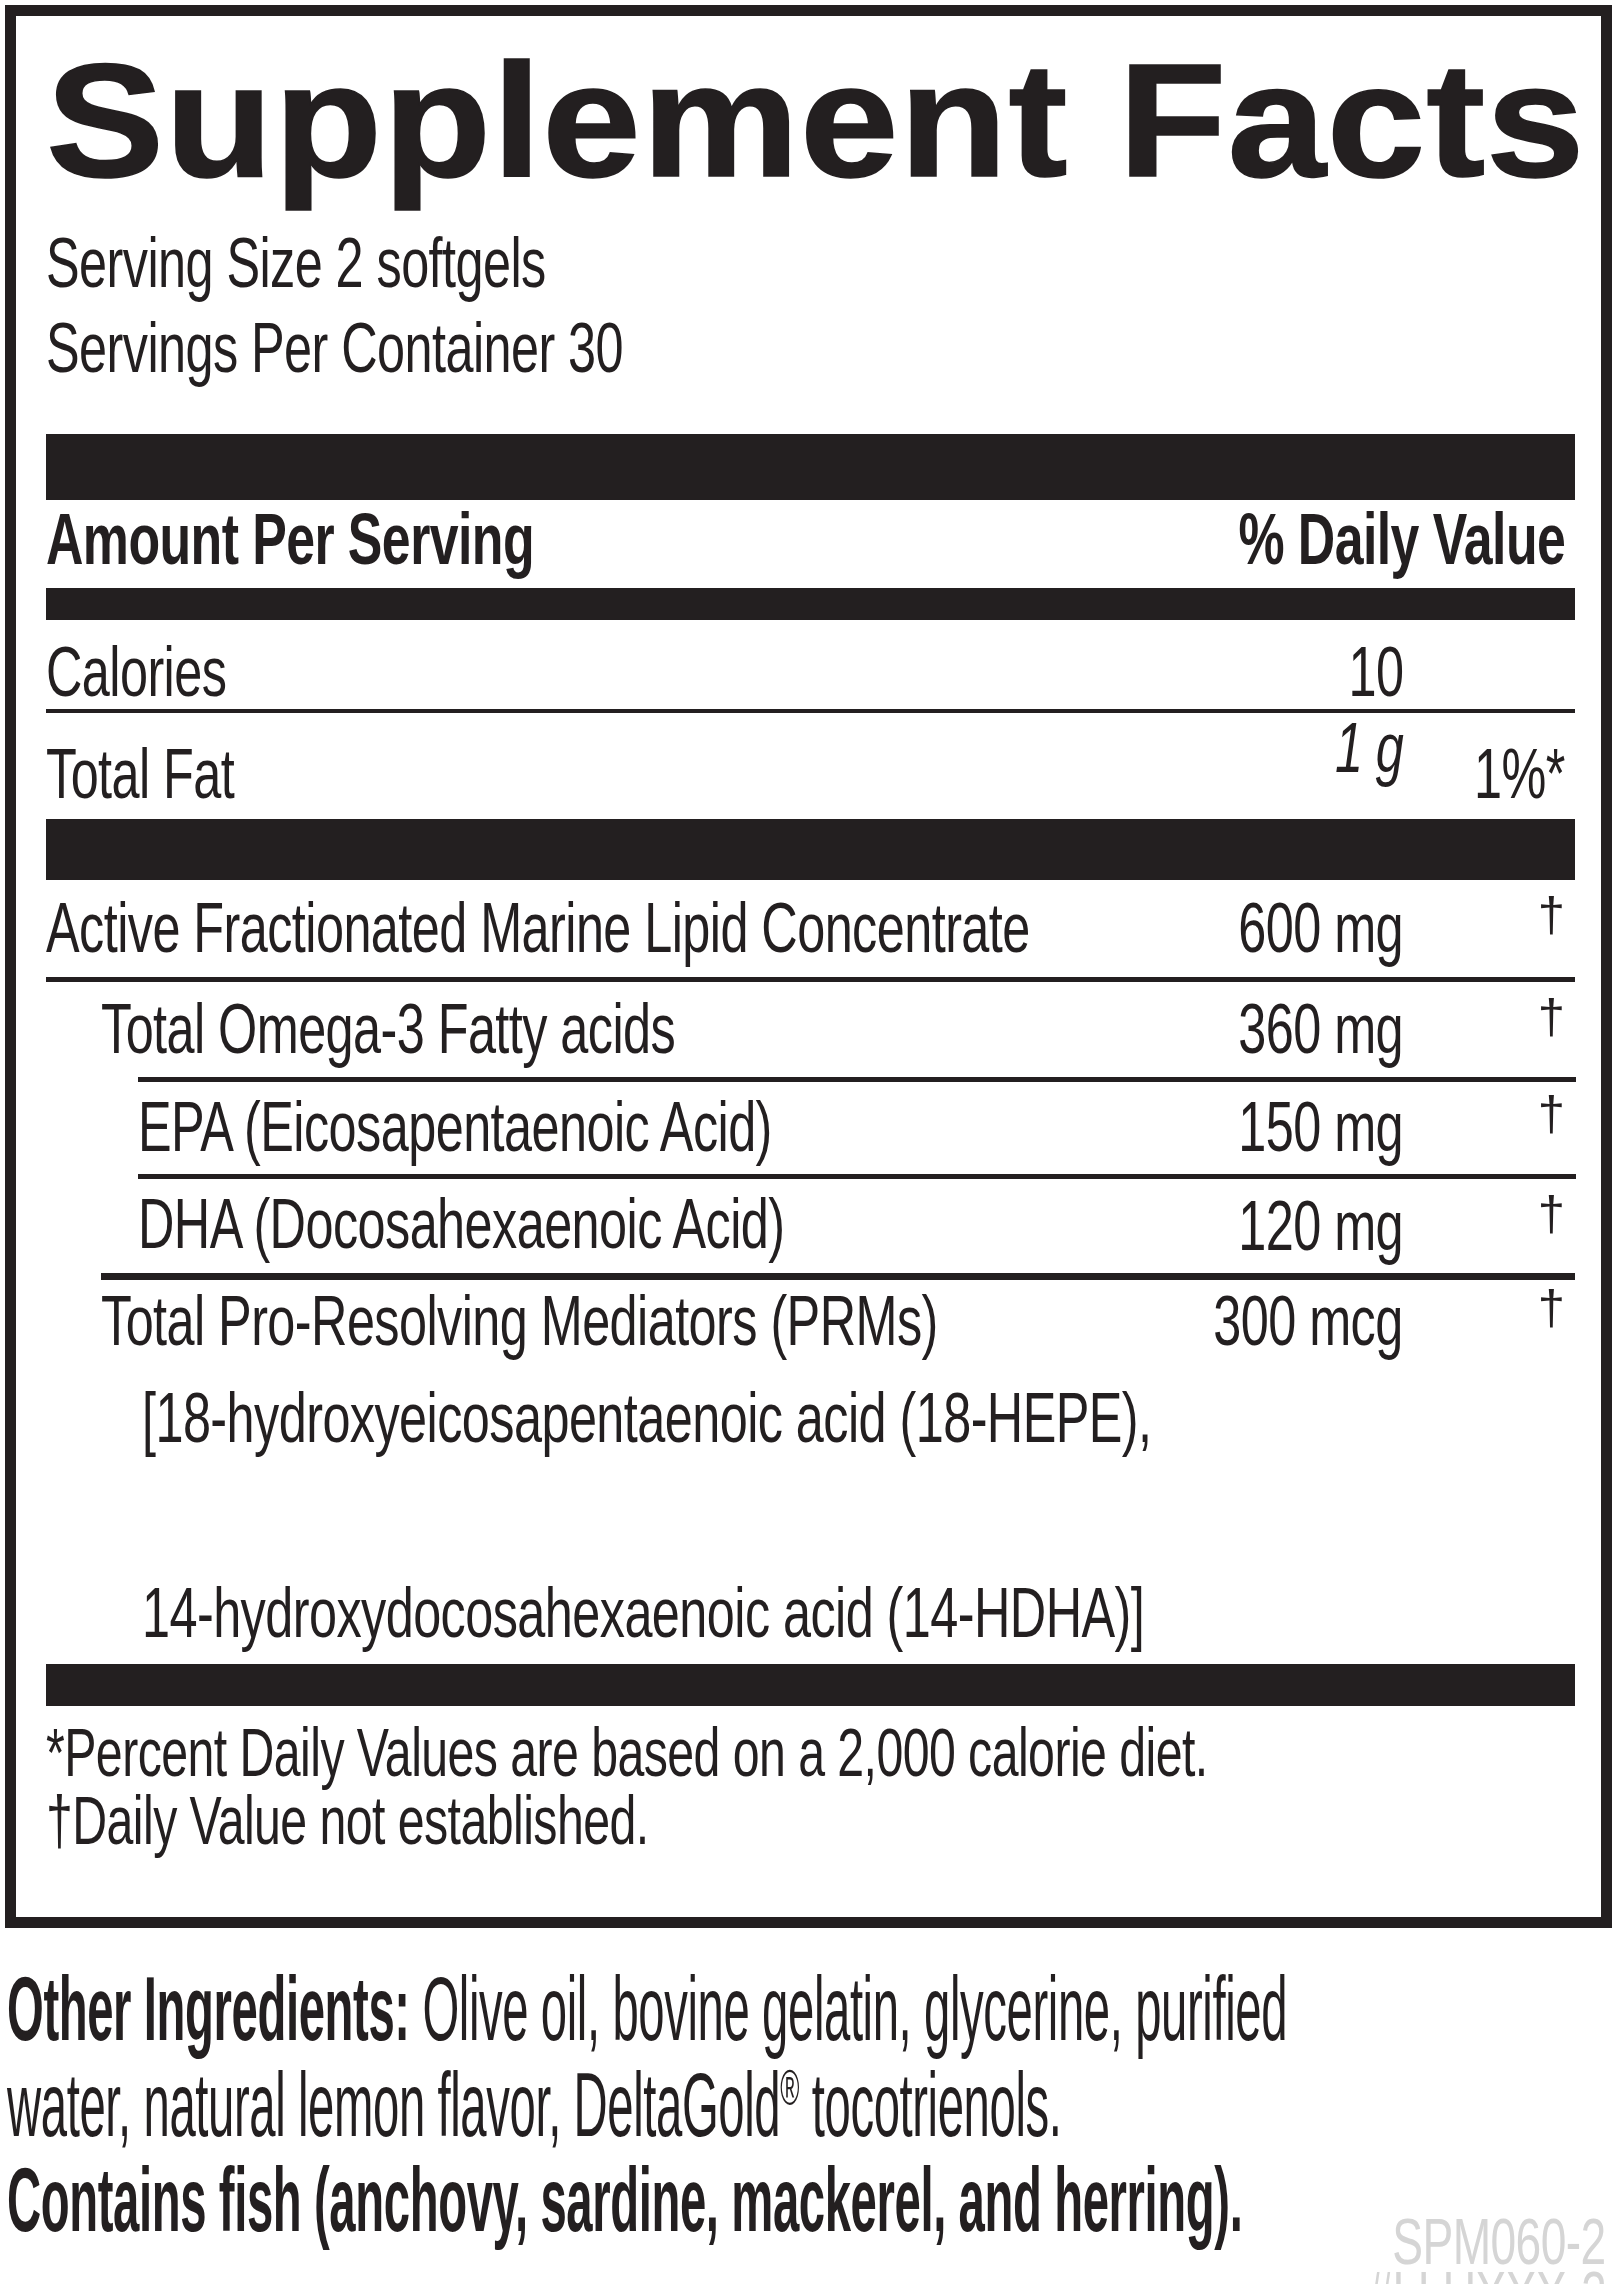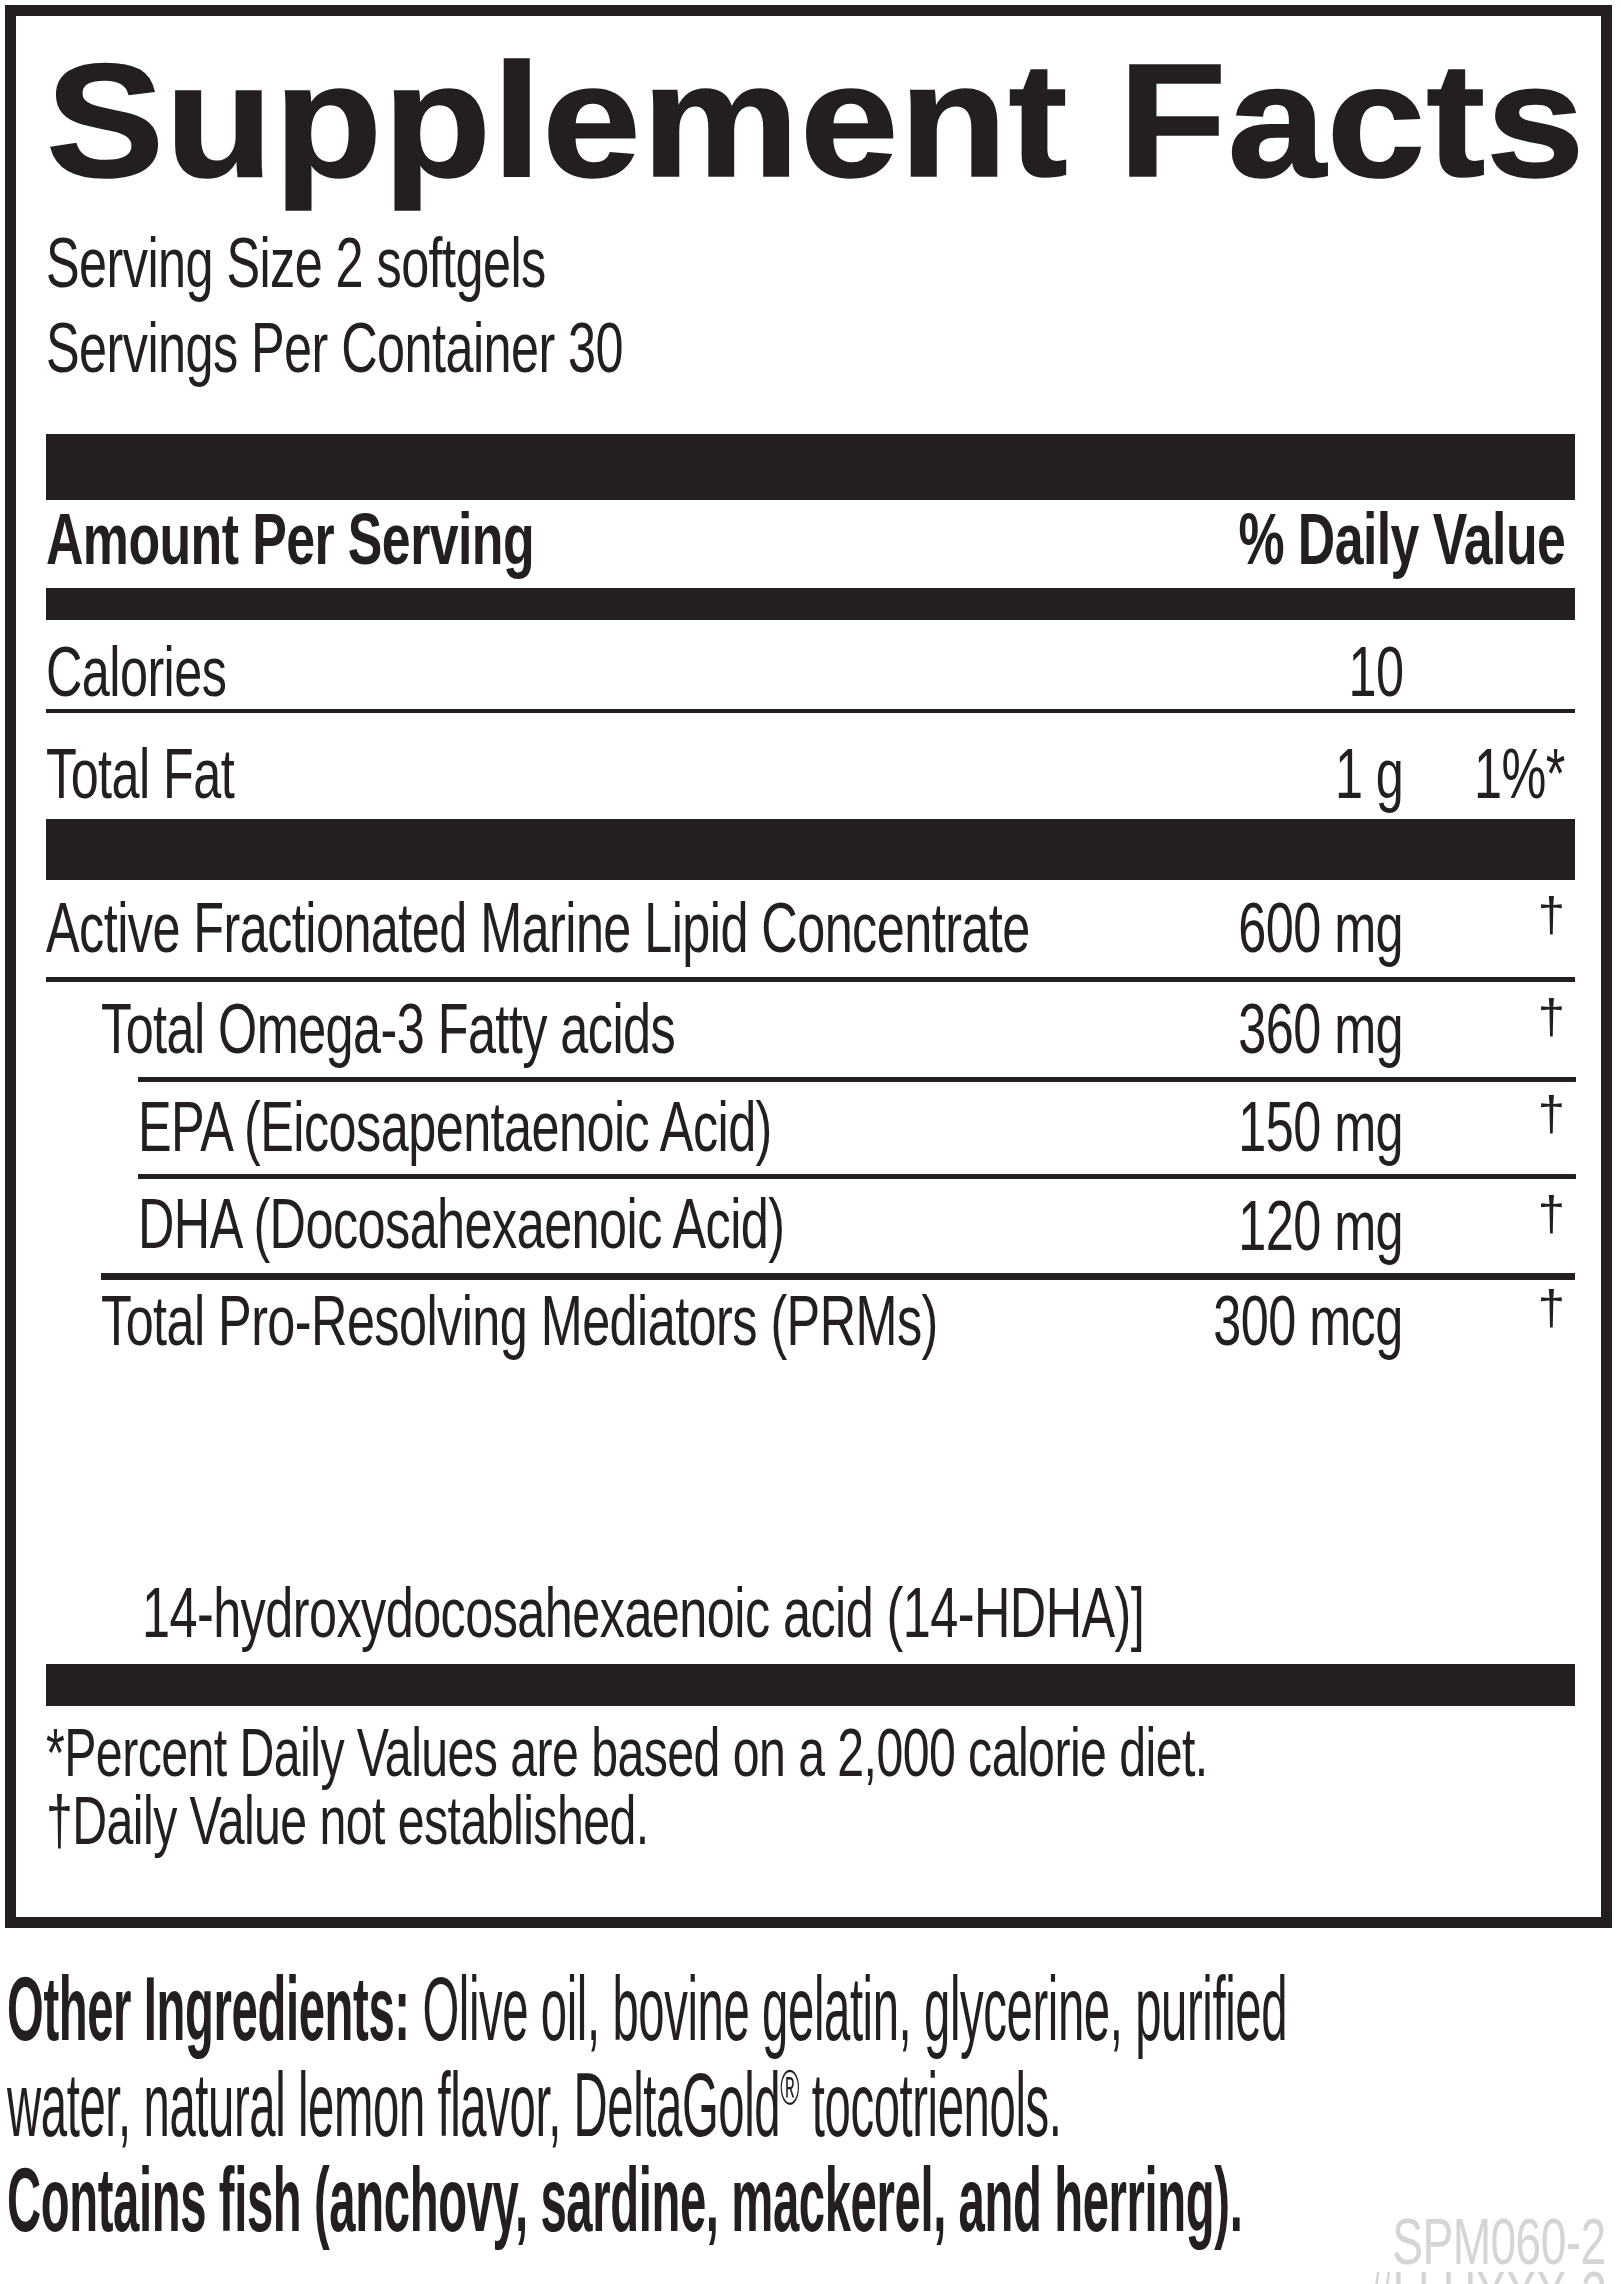--- a/index.html
+++ b/index.html
@@ -79,21 +79,21 @@
     <span class="cx">Calories</span>
   </div>
   <div class="abs body-t right amt" style="top:636px;">
     <span class="cx-r">10</span>
   </div>
   <div class="rule r1"></div>
 
   <div class="abs body-t" style="left:46px;top:738px;">
     <span class="cx">Total Fat</span>
   </div>
-  <div class="abs body-t right amt" style="top:738px;">
+  <div class="abs body-t right amt" style="top:712px;font-style:italic;">
     <span class="cx-r">1 g</span>
   </div>
   <div class="abs body-t right dvcol" style="top:738px;">
     <span class="cx-r">1%*</span>
   </div>
 
   <div class="bar bar3"></div>
 
   <div class="abs body-t" style="left:46px;top:892px;">
     <span class="cx">Active Fractionated Marine Lipid Concentrate</span>
@@ -142,20 +142,23 @@
   <div class="abs body-t" style="left:101px;top:1285px;">
     <span class="cx">Total Pro-Resolving Mediators (PRMs)</span>
   </div>
   <div class="abs body-t right amt" style="top:1285px;">
     <span class="cx-r">300 mcg</span>
   </div>
   <div class="abs dag right" style="top:1283px;">
     <span>†</span>
   </div>
 
+  <div class="abs body-t" style="left:142px;top:1382px;">
+    <span class="cx">[18-hydroxyeicosapentaenoic acid (18-HEPE),</span>
+  </div>
   <div class="abs body-t" style="left:142px;top:1577px;">
     <span class="cx">14-hydroxydocosahexaenoic acid (14-HDHA)]</span>
   </div>
 
   <div class="bar bar4"></div>
 
   <div class="abs fn" style="left:46px;top:1718px;">
     <span class="cx">*Percent Daily Values are based on a 2,000 calorie diet.</span>
   </div>
   <div class="abs fn" style="left:46px;top:1786px;">

